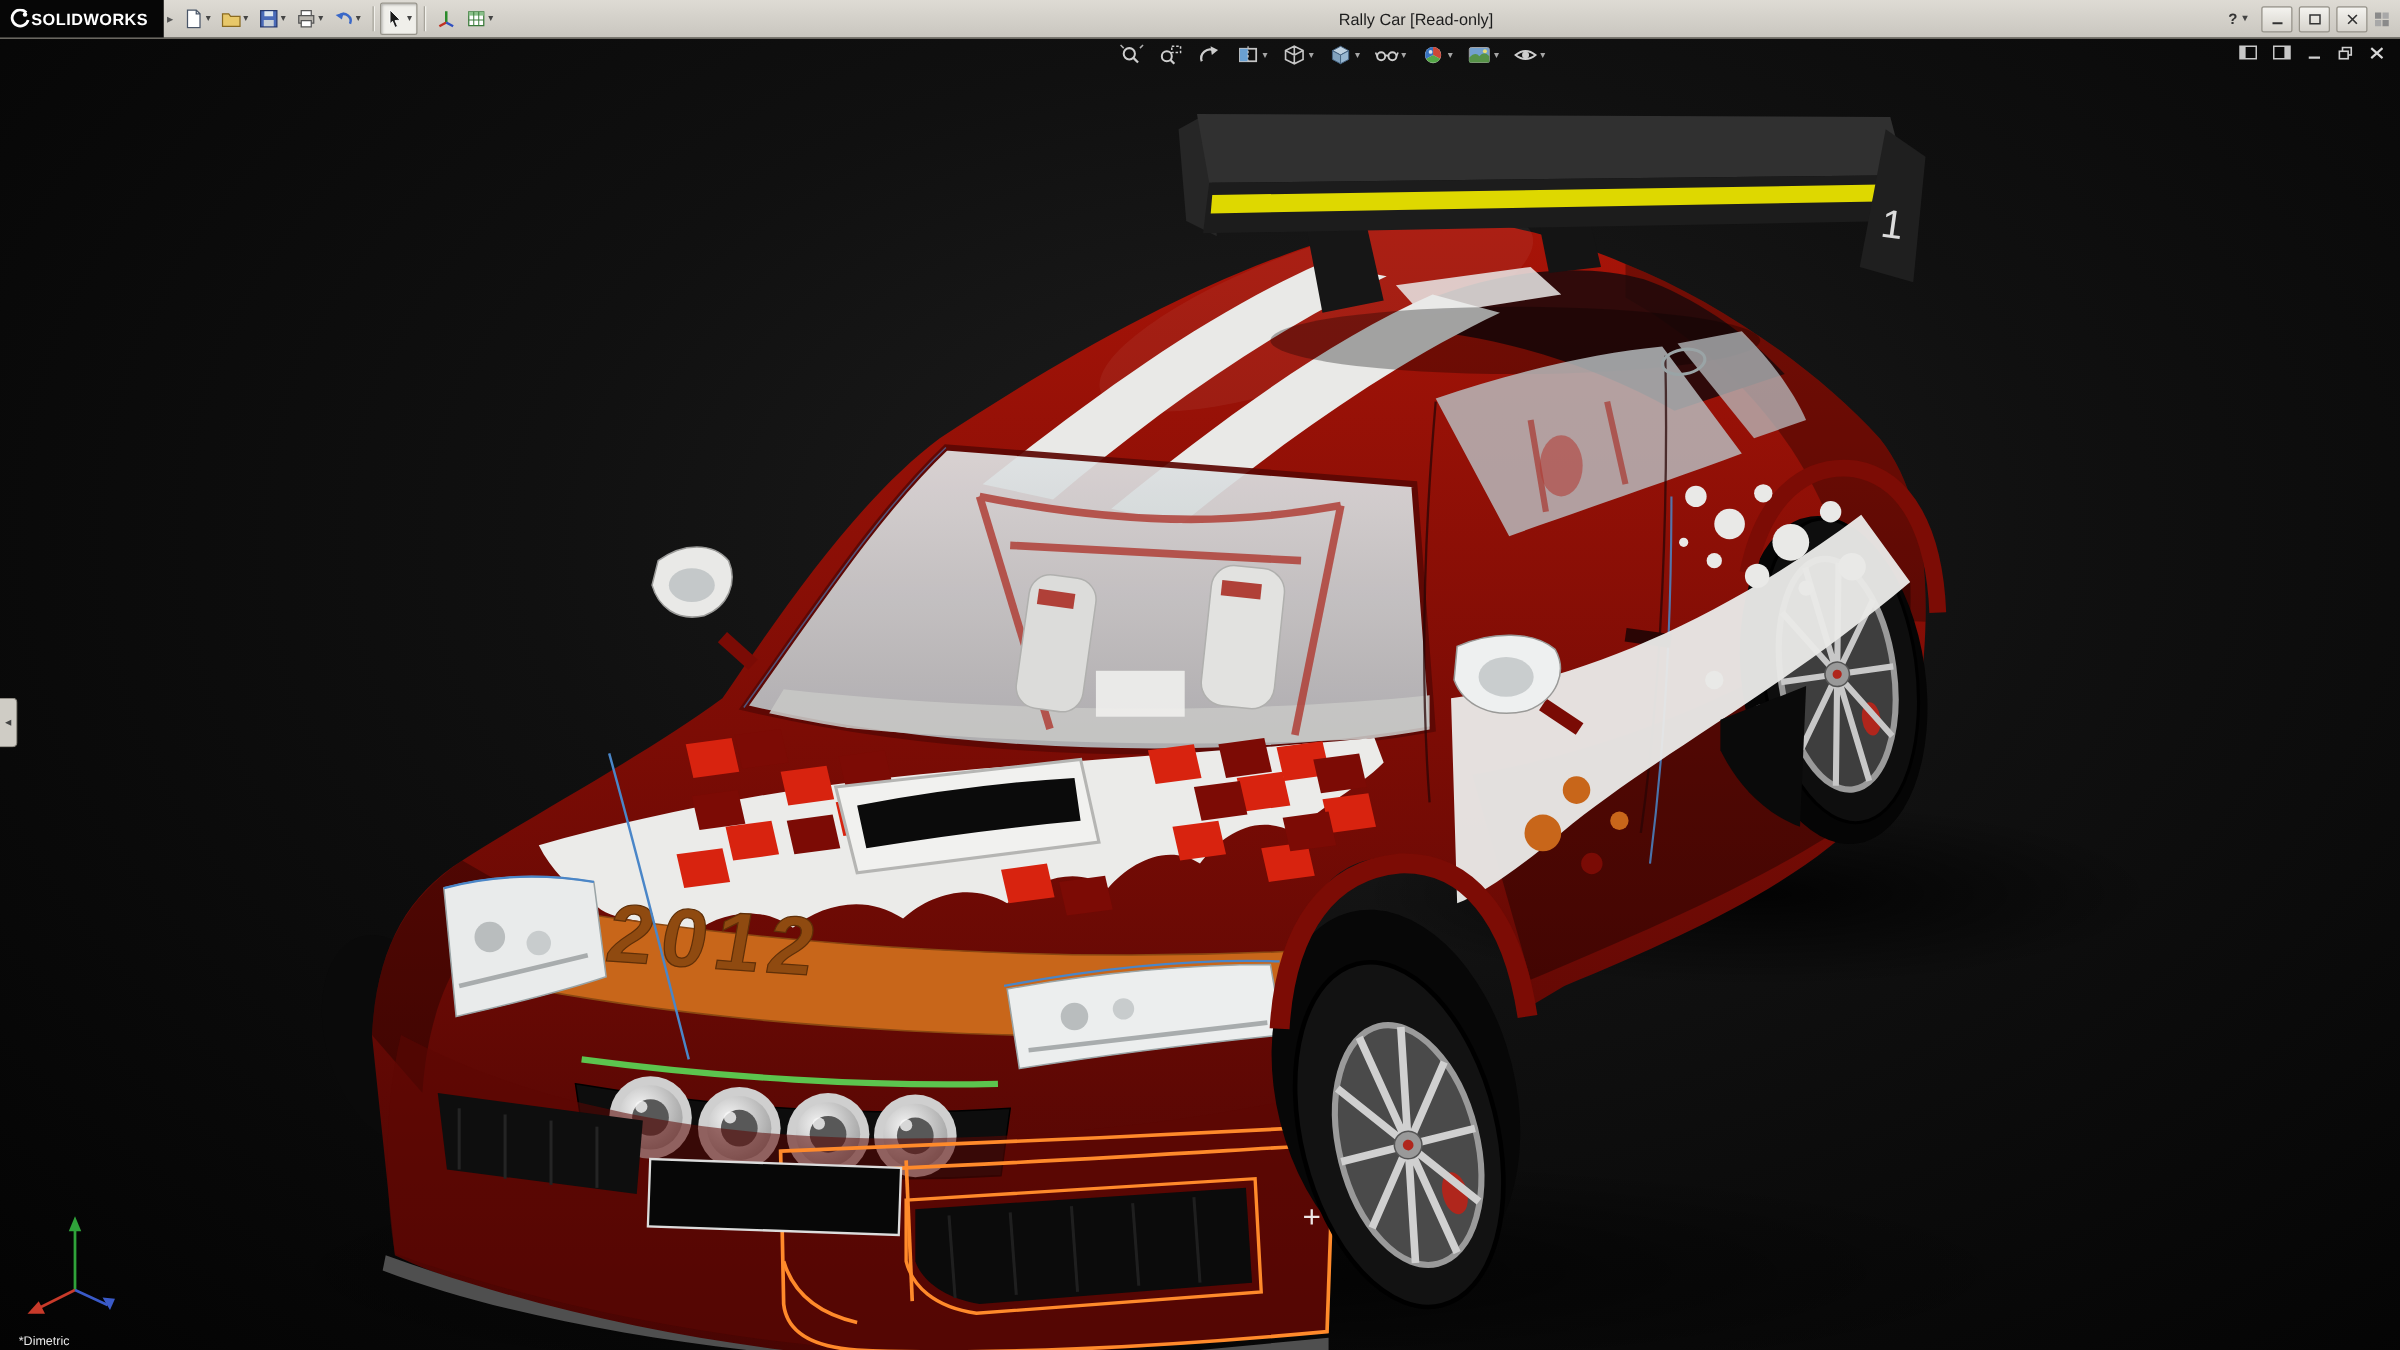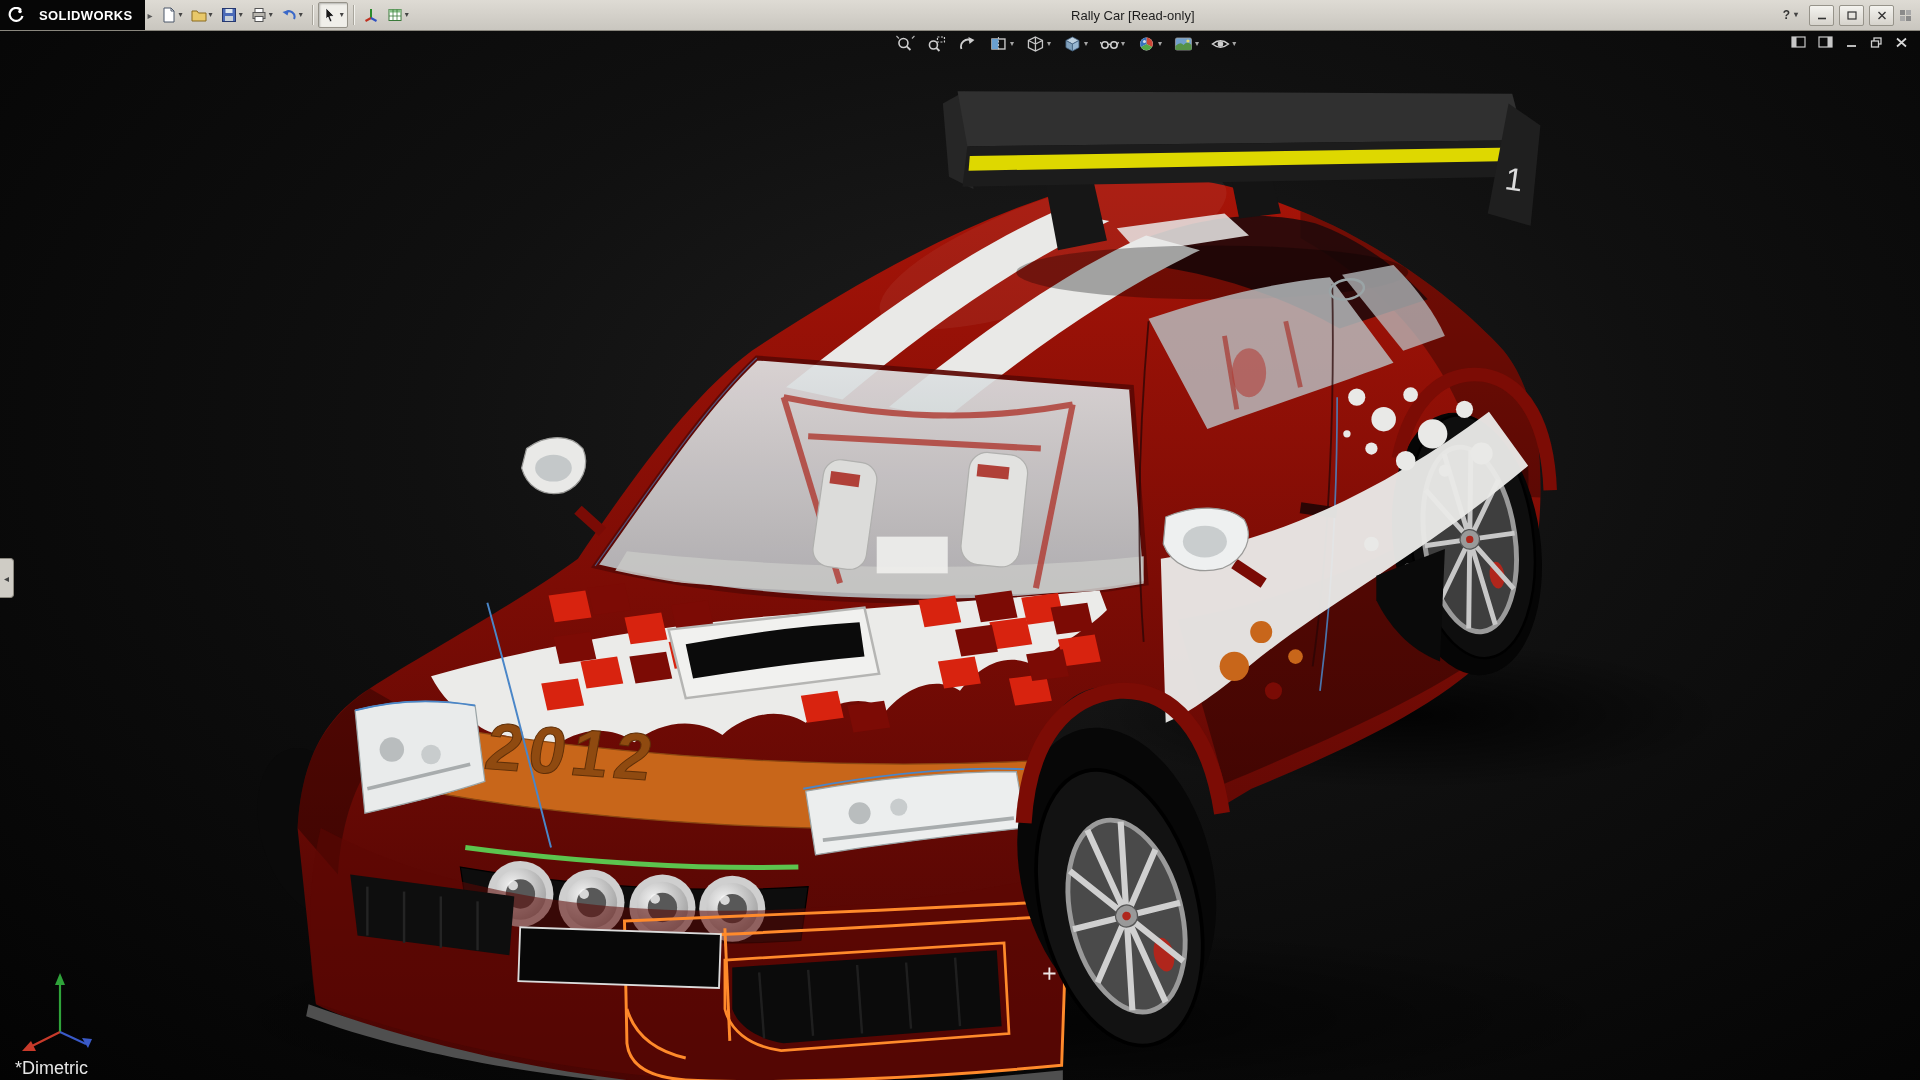--- a/index.html
+++ b/index.html
@@ -2,21 +2,21 @@
 <html><head>
 <meta charset="utf-8">
 <style>
   html,body{margin:0;padding:0;}
   body{width:1920px;height:1080px;overflow:hidden;background:#000;font-family:"Liberation Sans",sans-serif;position:relative;}
 
   
   .titlebar{position:absolute;top:0;left:0;width:1920px;height:30px;
     background:linear-gradient(#dedbd4,#c9c6bf);border-bottom:1px solid #8a877e;
     display:flex;align-items:center;z-index:10;}
-  .logo{height:30px;background:#060606;display:flex;align-items:center;padding:0 12px 0 8px;gap:14px;}
+  .logo{height:30px;background:#060606;display:flex;align-items:center;padding:0 12px 0 8px;gap:0;}
   .brand{color:#fff;font-weight:bold;font-size:13px;letter-spacing:.4px;}
   .menu-arrow{color:#555;font-size:10px;margin:0 4px 0 3px;}
   .tb-group{display:flex;align-items:center;}
   .tb-btn{height:24px;padding:0 3px;display:flex;align-items:center;justify-content:center;border:1px solid transparent;border-radius:2px;}
   .tb-btn.pressed{background:#f0efea;border:1px solid #96938a;box-shadow:inset 1px 1px 2px rgba(0,0,0,.25);}
   .caret{font-size:8px;color:#444;margin-left:2px;line-height:1;}
   .sep{width:1px;height:20px;background:#a8a59c;box-shadow:1px 0 0 #f2f1ec;margin:0 5px;}
   .win-title{position:absolute;left:59%;transform:translateX(-50%);font-size:13px;color:#1c1c1c;white-space:nowrap;}
   .win-controls{margin-left:auto;display:flex;align-items:center;gap:5px;padding-right:8px;}
   .help{font-size:12px;font-weight:bold;color:#333;display:flex;align-items:center;gap:2px;margin-right:6px;}
@@ -32,21 +32,21 @@
   .hud-btn{display:flex;align-items:center;gap:2px;opacity:.95;cursor:default;}
   .hud-caret{font-size:8px;color:#aeaeae;line-height:1;}
 
   .doc-controls{position:absolute;top:6px;right:12px;display:flex;align-items:center;gap:12px;z-index:5;}
   .doc-controls .dc{display:flex;align-items:center;}
 
   .pane-tab{position:absolute;left:0;top:528px;width:13px;height:38px;background:#cfccc5;border:1px solid #8a877e;border-left:none;
     border-radius:0 4px 4px 0;color:#444;font-size:10px;display:flex;align-items:center;justify-content:center;z-index:5;}
 
   .triad{position:absolute;left:14px;bottom:26px;z-index:4;}
-  .view-label{position:absolute;left:15px;bottom:1px;color:#e6e6e6;font-size:18px;z-index:4;}
+  .view-label{position:absolute;left:15px;bottom:1px;color:#e6e6e6;font-size:10px;z-index:4;}
 </style>
 </head>
 <body>
 
 <div class="titlebar">
   <div class="logo">
     <svg width="17" height="17" viewBox="0 0 17 17">
       <path d="M13 3 A6.5 6.5 0 1 0 14.5 9" fill="none" stroke="#fff" stroke-width="2.2"></path>
       <circle cx="12" cy="4.5" r="1.8" fill="#fff"></circle>
     </svg>

